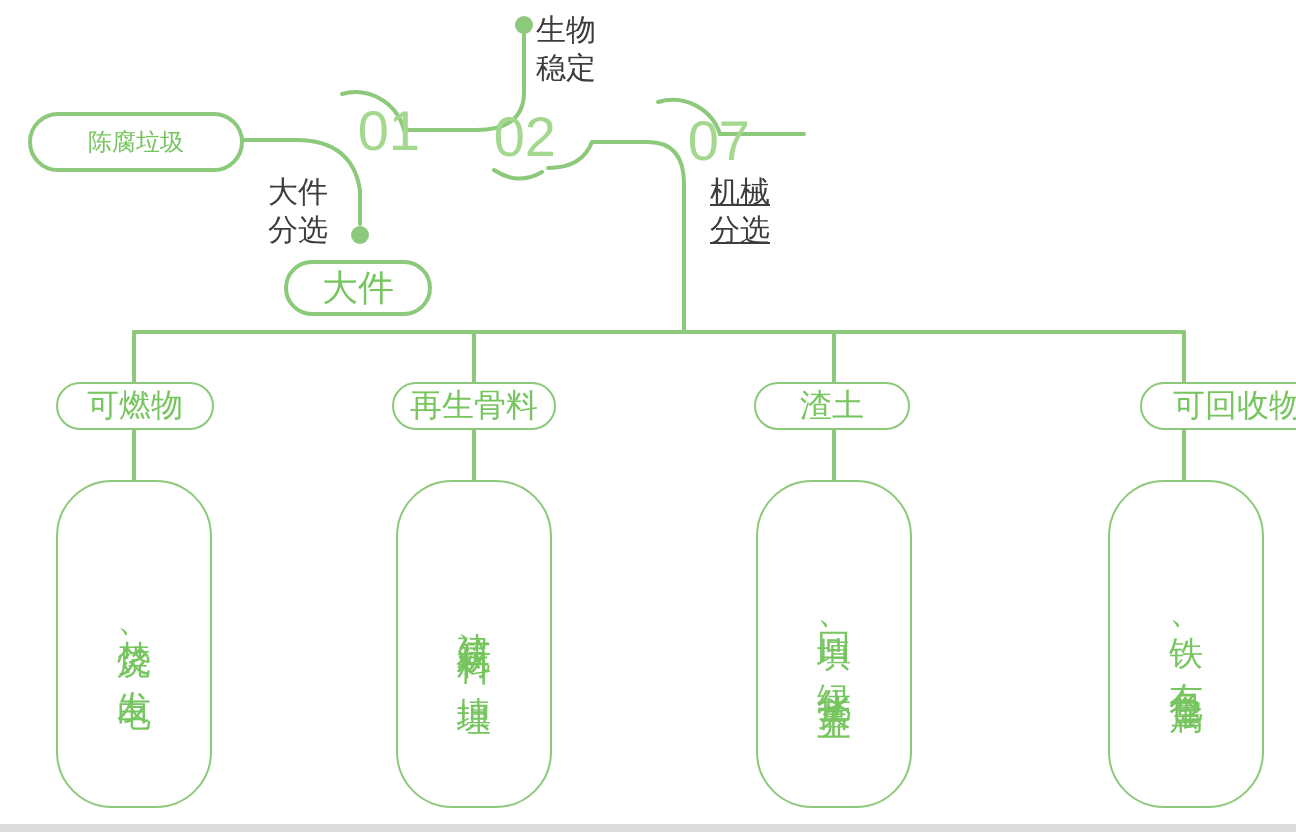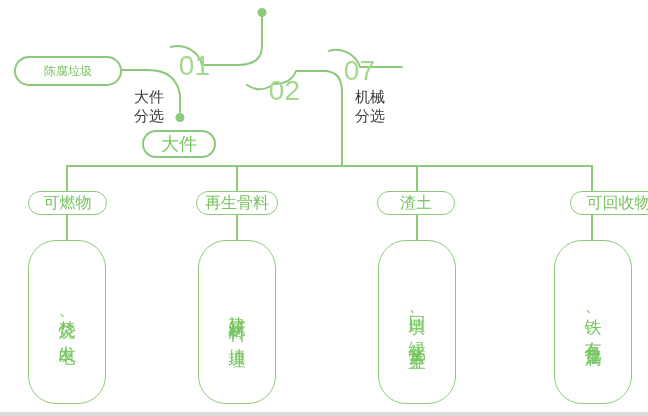--- a/index.html
+++ b/index.html
@@ -30,29 +30,29 @@
   .pill-cat{top:191px;height:24px;font-size:16px;border-width:1.8px;}
   .cat1{left:28px;width:79px;}
   .cat2{left:196px;width:82px;}
   .cat3{left:377px;width:78px;}
   .cat4{left:570px;width:97px;}
   .num{
     position:absolute;width:66px;text-align:right;
     font-size:28px;line-height:30px;color:var(--c-number);letter-spacing:0px;
   }
   .n1{left:144px;top:51px;}
-  .n2{left:234px;top:54px;margin-top:22px;}
+  .n2{left:212px;top:54px;}
   .n3{left:309px;top:56px;}
   .note{
     position:absolute;font-size:15px;line-height:19px;
     color:var(--c-label);white-space:pre-line;
   }
   .note1{left:134px;top:87px;}
   .note2{left:268px;top:6px;}
-  .note3{left:355px;top:87px;}
+  .note3{left:355px;top:87px;text-decoration:underline;}
   .tallbox{
     position:absolute;top:240px;width:78px;height:164px;box-sizing:border-box;
     border:1.8px solid var(--c-line);border-radius:28px;background:var(--c-bg);
     display:flex;align-items:center;justify-content:center;
   }
   .b1{left:28px;}
   .b2{left:198px;}
   .b3{left:378px;}
   .b4{left:554px;}
   .tallbox span{
@@ -89,20 +89,22 @@
   </svg>
 
   <div class="pill pill-source">陈腐垃圾</div>
 
   <div class="num n1">01</div>
   <div class="num n2">02</div>
   <div class="num n3">07</div>
 
   <div class="note note1">大件
 分选</div>
+  <div class="note note2">生物
+稳定</div>
   <div class="note note3">机械
 分选</div>
 
   <div class="pill pill-bulky">大件</div>
 
   <div class="pill pill-cat cat1">可燃物</div>
   <div class="pill pill-cat cat2">再生骨料</div>
   <div class="pill pill-cat cat3">渣土</div>
   <div class="pill pill-cat cat4">可回收物</div>
 

